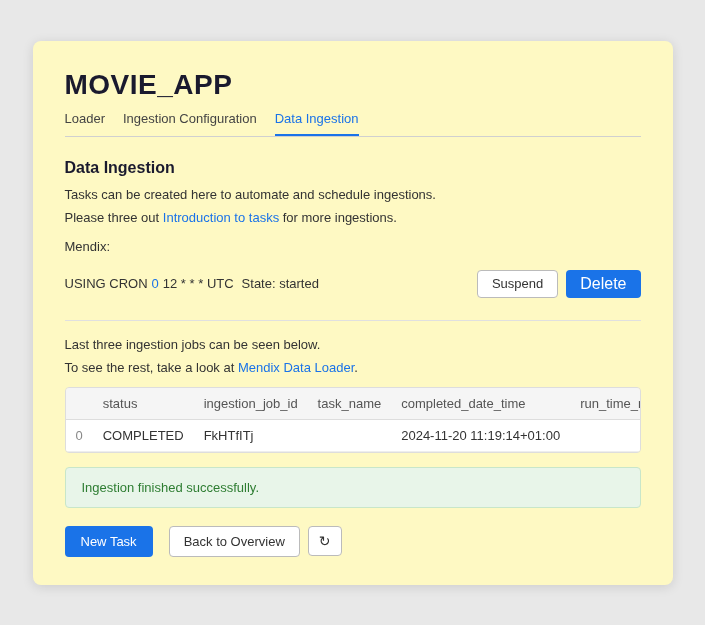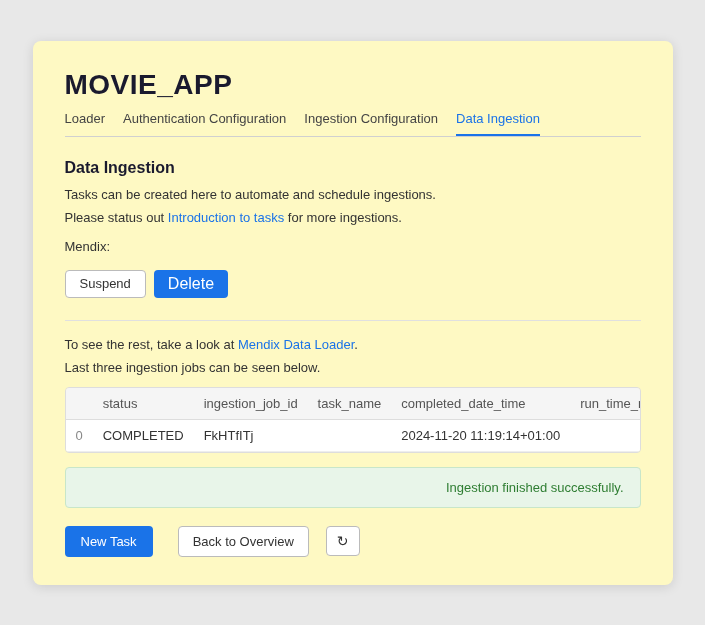--- a/index.html
+++ b/index.html
@@ -167,26 +167,25 @@
       text-align: right;
     }
     .success-banner {
       background: #e8f5e9;
       border: 1px solid #c8e6c9;
       border-radius: 4px;
       padding: 12px 16px;
       font-size: 13px;
       color: #2e7d32;
       margin-bottom: 18px;
-      text-align: right;
     }
     .bottom-actions {
       display: flex;
       align-items: flex-start;
-      gap: 17px;
+      gap: 8px;
     }
     .btn-new-task {
       background: #1a73e8;
       color: #fff;
       border: none;
       font-size: 13px;
       padding: 8px 16px;
       border-radius: 4px;
       cursor: pointer;
       font-weight: 500;
@@ -228,47 +227,52 @@
     }
   </style>
 </head>
 <body>
 
 <div class="card">
   <div class="app-title">MOVIE_APP</div>
 
   <div class="tabs">
     <span class="tab">Loader</span>
-    <span class="tab">Authentication Configuration</span>
     <span class="tab">Ingestion Configuration</span>
     <span class="tab active">Data Ingestion</span>
   </div>
 
   <div class="section-title">Data Ingestion</div>
 
   <p class="desc-text">Tasks can be created here to automate and schedule ingestions.</p>
   <p class="desc-text">
-    <span>Please status out </span><span class="link">Introduction to tasks</span><span> for more ingestions.</span>
+    <span>Please three out </span><span class="link">Introduction to tasks</span><span> for more ingestions.</span>
   </p>
 
   <div class="tasks-label">Mendix:</div>
 
   <div class="task-row">
+    <div class="task-info">
+      <span class="cron-label">USING CRON</span>
+      <span class="highlight-0">0</span>
+      <span>12 * * * UTC</span>
+      <span style="margin-left:4px;">State: started</span>
+    </div>
     <div class="task-buttons">
       <button class="btn-suspend">Suspend</button>
       <button class="btn-delete">Delete</button>
     </div>
   </div>
 
   <hr class="divider">
 
+  <p class="jobs-desc">Last three ingestion jobs can be seen below.</p>
   <p class="jobs-desc">
     <span>To see the rest, take a look at </span><span class="link">Mendix Data Loader</span><span>.</span>
   </p>
-  <p class="jobs-desc">Last three ingestion jobs can be seen below.</p>
 
   <div class="table-wrap">
     <table>
       <thead>
         <tr>
           <th></th>
           <th>status</th>
           <th>ingestion_job_id</th>
           <th>task_name</th>
           <th>completed_date_time</th>

